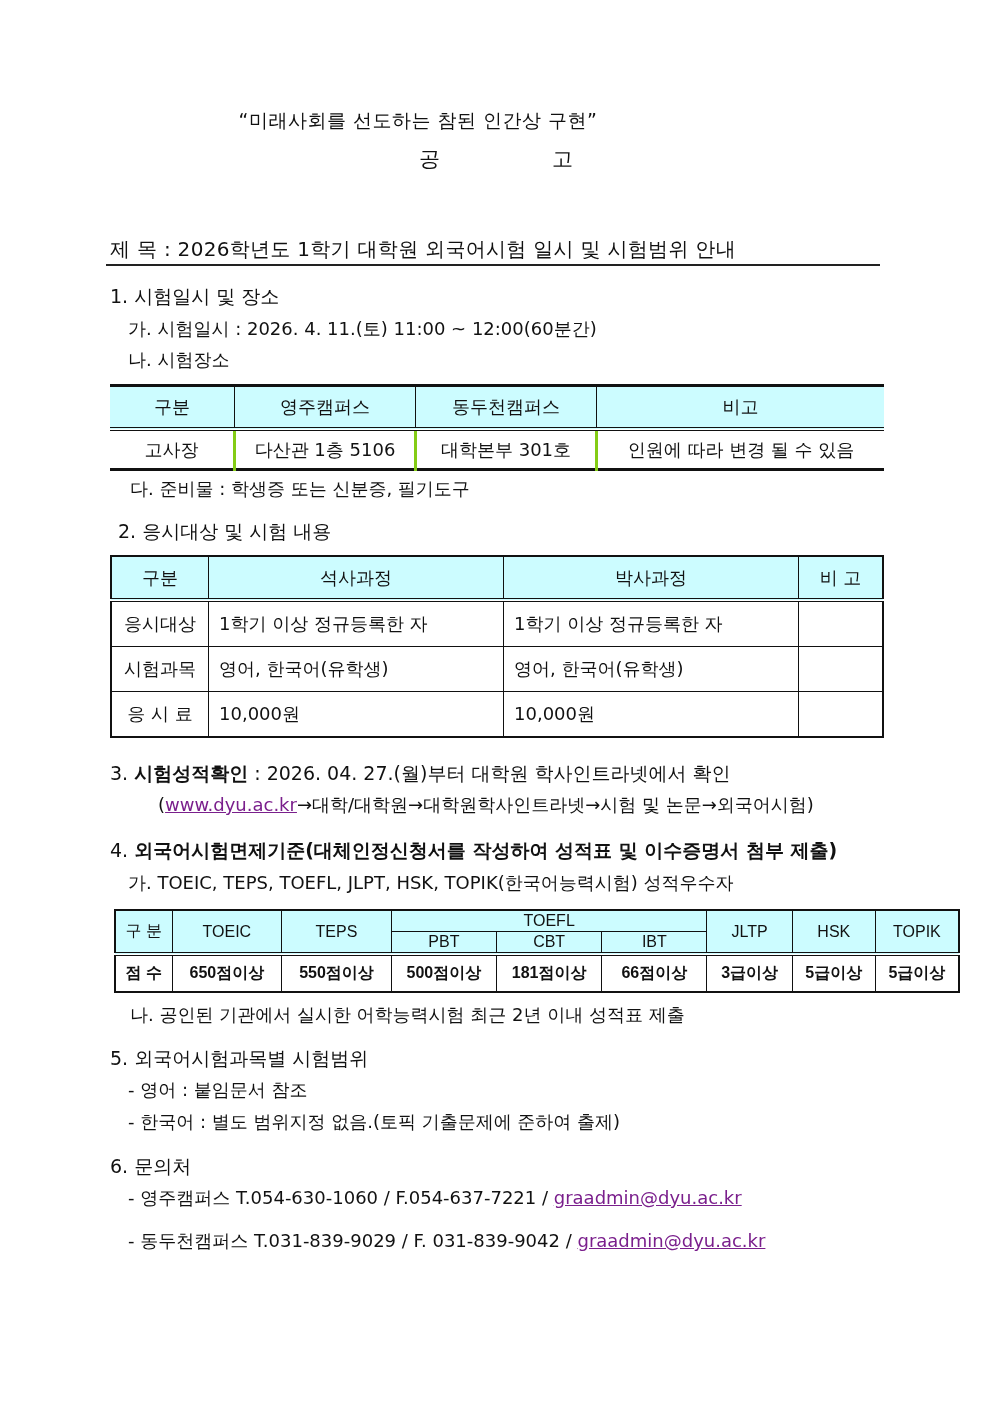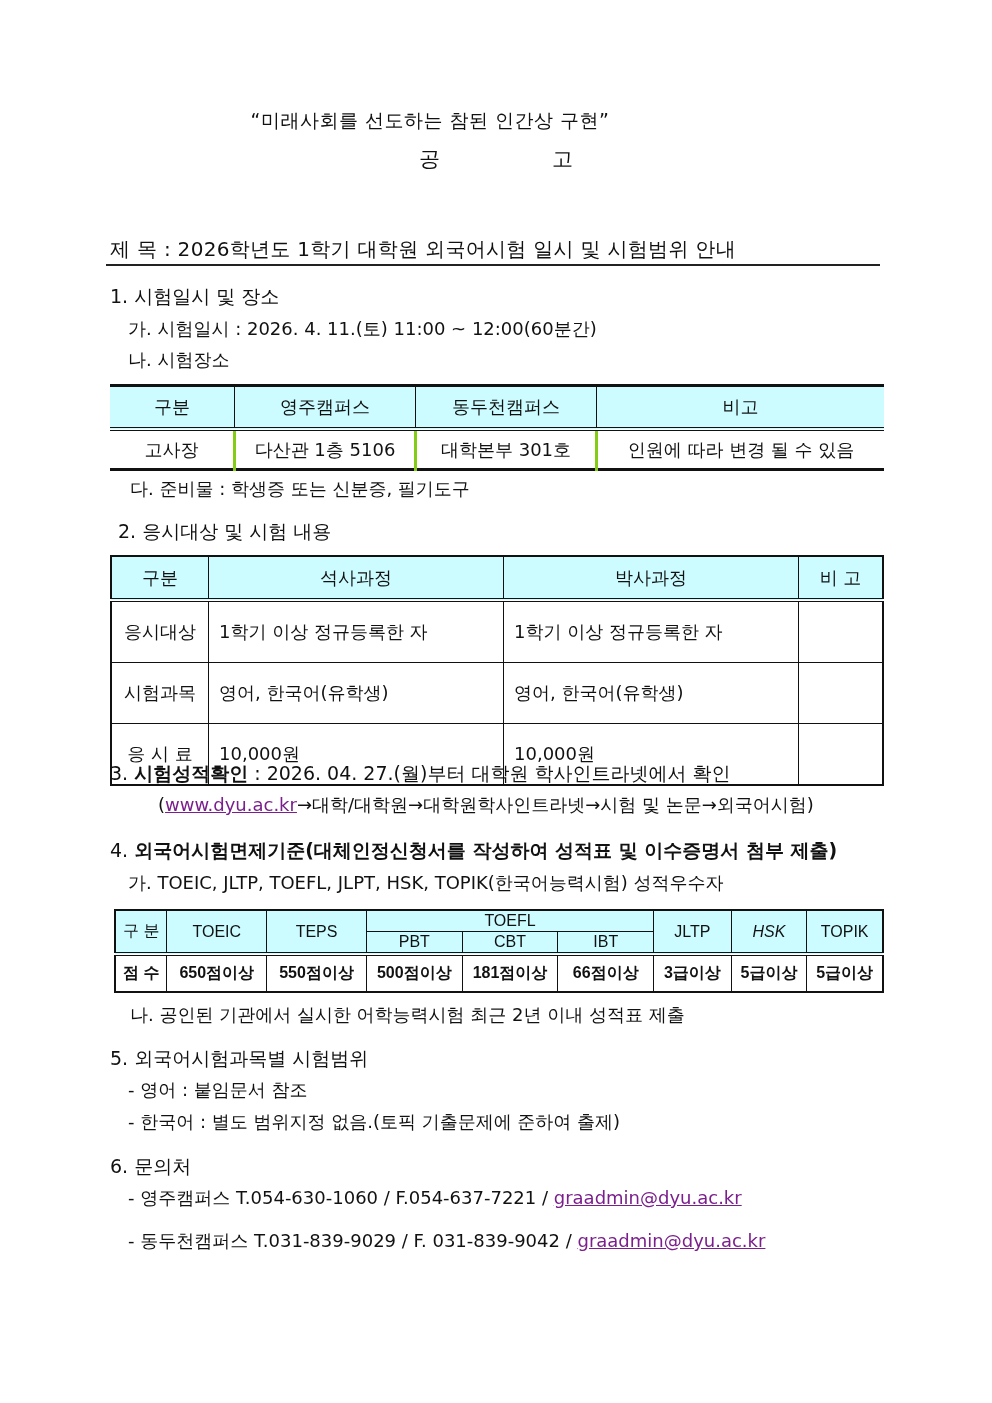--- a/index.html
+++ b/index.html
@@ -1,38 +1,38 @@
 <!DOCTYPE html>
 <html><head>
   <meta charset="utf-8">
   <style>
     html, body { margin: 0; padding: 0; background: #ffffff; }
     body { width: 992px; height: 1403px; position: relative; font-family: "DejaVu Sans", sans-serif; color: #111; overflow: hidden; }
     .abs { position: absolute; white-space: nowrap; }
-    .motto { top: 108px; left: 12px; width: 836px; text-align: center; font-size: 19px; letter-spacing: 0.5px; }
+    .motto { top: 108px; left: 0; width: 836px; text-align: center; font-size: 19px; letter-spacing: 0.5px; }
     .title { top: 145px; left: 0; width: 992px; text-align: center; font-size: 21px; }
     .title span { display: inline-block; margin: 0 56px; }
     .subject { top: 236px; left: 110px; font-size: 20px; letter-spacing: 0.3px; }
     .subject-rule { top: 264px; left: 106px; width: 774px; height: 2px; background: #222; }
     .h1 { font-size: 19px; left: 110px; text-align: center; }
     .bold { font-weight: bold; }
     .sub { font-size: 18px; left: 128px; }
     .note { font-size: 18px; }
     a.link { color: #7a1f8c; text-decoration: underline; }
     table { border-collapse: collapse; position: absolute; }
     td, th { font-weight: normal; text-align: center; font-size: 18px; padding: 0; }
     .t1 { top: 384px; left: 110px; width: 774px; border-top: 3px solid #111; border-bottom: 3px solid #111; }
     .t1 th { background: #ccfcff; height: 40px; border-right: 1px solid #111; border-bottom: 4px double #111; }
     .t1 td { height: 37px; border-right: 3px solid #84cc16; }
     .t1 th:last-child, .t1 td:last-child { border-right: none; }
     .t2 { top: 555px; left: 110px; width: 774px; border: 2px solid #111; }
     .t2 th { background: #ccfcff; height: 41px; border: 1px solid #111; border-bottom: 4px double #111; }
     .t2 td { height: 36px; border: 1px solid #111; text-align: left; padding-left: 10px; }
-    .t2 td.rowh { text-align: center; padding: 12px; }
-    .t3 { top: 909px; left: 114px; width: 770px; border: 2px solid #111; font-family: "Liberation Sans", sans-serif; }
+    .t2 td.rowh { text-align: center; padding: 4px; }
+    .t3 { top: 909px; left: 114px; width: 846px; border: 2px solid #111; font-family: "Liberation Sans", sans-serif; }
     .t3 th { background: #ccfcff; border: 1px solid #111; font-size: 16px; }
     .t3 tr.r1 th { height: 20px; }
     .t3 tr.r2 th { height: 20px; }
     .t3 tr.r2 th, .t3 th.tall { border-bottom: 4px double #111; }
     .t3 td { height: 35px; border: 1px solid #111; font-size: 16px; font-weight: bold; margin-left: 20px; }
   </style>
 </head>
 <body>
 
 <div class="abs motto">“미래사회를 선도하는 참된 인간상 구현”</div>
@@ -101,31 +101,31 @@
   <span class="bold">시험성적확인</span><span> : 2026. 04. 27.(월)부터 대학원 학사인트라넷에서 확인</span>
 </div>
 <div class="abs note" style="top:793px; left:158px;">
   <span>(</span><a class="link">www.dyu.ac.kr</a><span>→대학/대학원→대학원학사인트라넷→시험 및 논문→외국어시험)</span>
 </div>
 
 <div class="abs h1" style="top:838px;">
   <span>4.</span>
   <span class="bold">외국어시험면제기준(대체인정신청서를 작성하여 성적표 및 이수증명서 첨부 제출)</span>
 </div>
-<div class="abs sub" style="top:871px;">가. TOEIC, JLTP, TOEFL, JLPT, HSK, TOPIK(한국어능력시험) 성적우수자</div>
+<div class="abs sub" style="top:871px;">가. TOEIC, TEPS, TOEFL, JLPT, HSK, TOPIK(한국어능력시험) 성적우수자</div>
 
 <table class="t3">
   <tbody>
       <tr class="r1">
     <th class="tall" rowspan="2" style="width:50px;">구 분</th>
     <th class="tall" rowspan="2" style="width:98px;">TOEIC</th>
     <th class="tall" rowspan="2" style="width:98px;">TEPS</th>
     <th colspan="3">TOEFL</th>
     <th class="tall" rowspan="2" style="width:76px;">JLTP</th>
-    <th class="tall" rowspan="2" style="width:74px;font-style:italic;">HSK</th>
+    <th class="tall" rowspan="2" style="width:74px;">HSK</th>
     <th class="tall" rowspan="2" style="width:74px;">TOPIK</th>
   </tr>
   <tr class="r2">
     <th style="width:94px;">PBT</th>
     <th style="width:94px;">CBT</th>
     <th style="width:94px;">IBT</th>
   </tr>
   <tr>
     <td>점 수</td>
     <td>650점이상</td>

